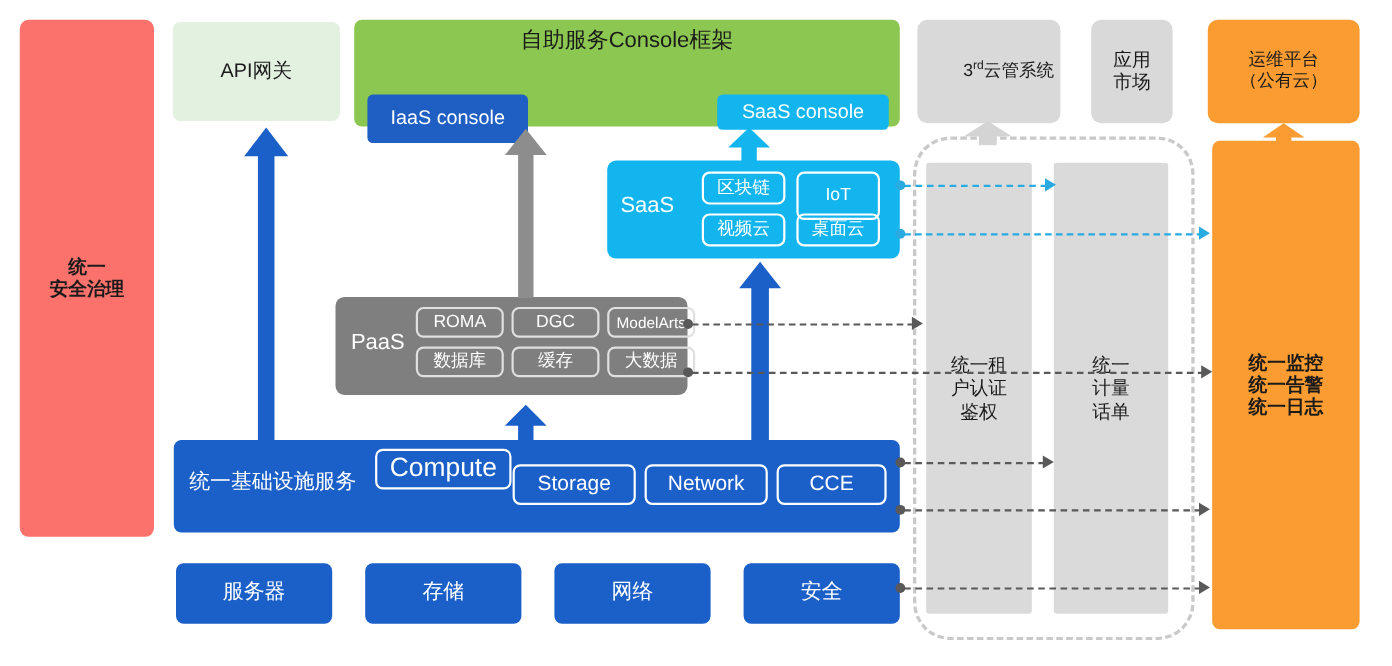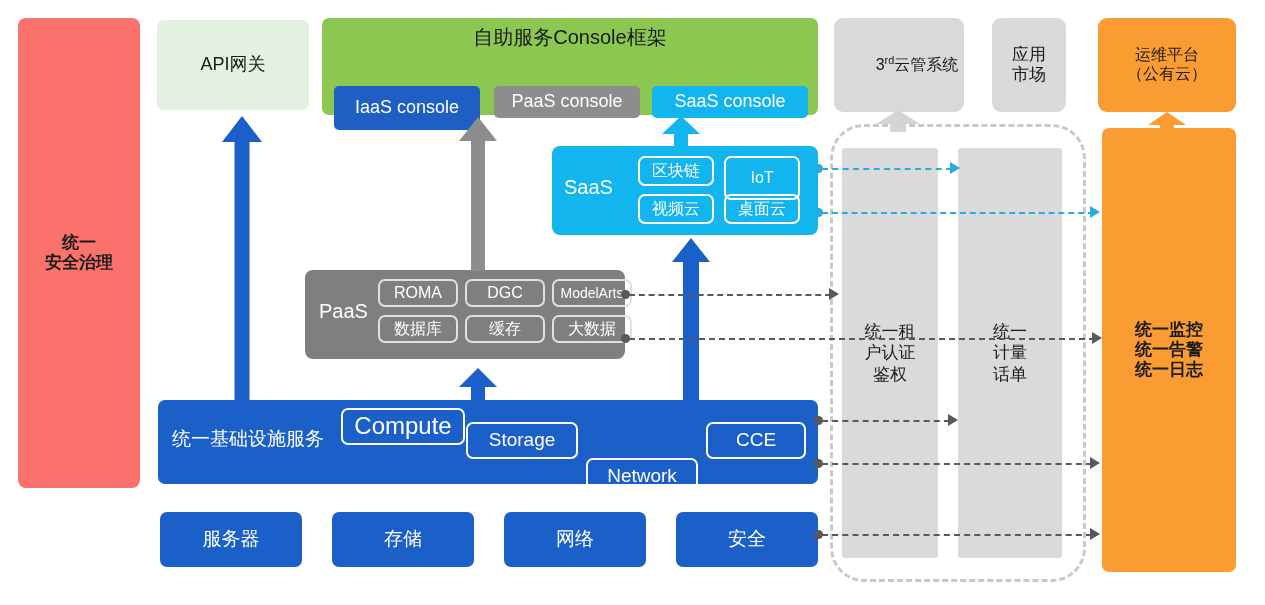--- a/index.html
+++ b/index.html
@@ -162,21 +162,21 @@
     display: block;
   }
   .panel-infra .lbl {
     position: absolute;
     left: 14px; top: 28px;
     color: #ffffff;
     font-size: 19px;
   }
   .i-comp { left: 183px; top: 8px; width: 124px; height: 37px; font-size: 24px; }
   .i-stor { left: 308px; top: 22px; width: 112px; height: 37px; font-size: 19px; }
-  .i-netw { left: 428px; top: 22px; width: 112px; height: 37px; font-size: 19px; margin-top: 36px; }
+  .i-netw { left: 428px; top: 22px; width: 112px; height: 37px; font-size: 19px; }
   .i-cce  { left: 548px; top: 22px; width: 100px; height: 37px; font-size: 19px; }
   
   .box-bottom {
     top: 512px; height: 55px;
     background: #1b5fc8;
     border-radius: 7px;
     color: #ffffff;
     font-size: 19px;
   }
   .b1 { left: 160px; width: 142px; }
@@ -254,21 +254,20 @@
 <div id="canvas">
 
   <div class="box panel-red">统一
 安全治理</div>
 
   <div class="box box-api">API网关</div>
 
   <div class="box panel-green">
     <div class="title">自助服务Console框架</div>
     <div class="chip chip-iaas">IaaS console</div>
-    <div class="chip chip-paas">PaaS console</div>
     <div class="chip chip-saas">SaaS console</div>
   </div>
 
   <div class="box box-3rd">
     <span><span>3</span><sup>rd</sup><span>云管系统</span></span>
   </div>
 
   <div class="box box-market">应用
 市场</div>
 

